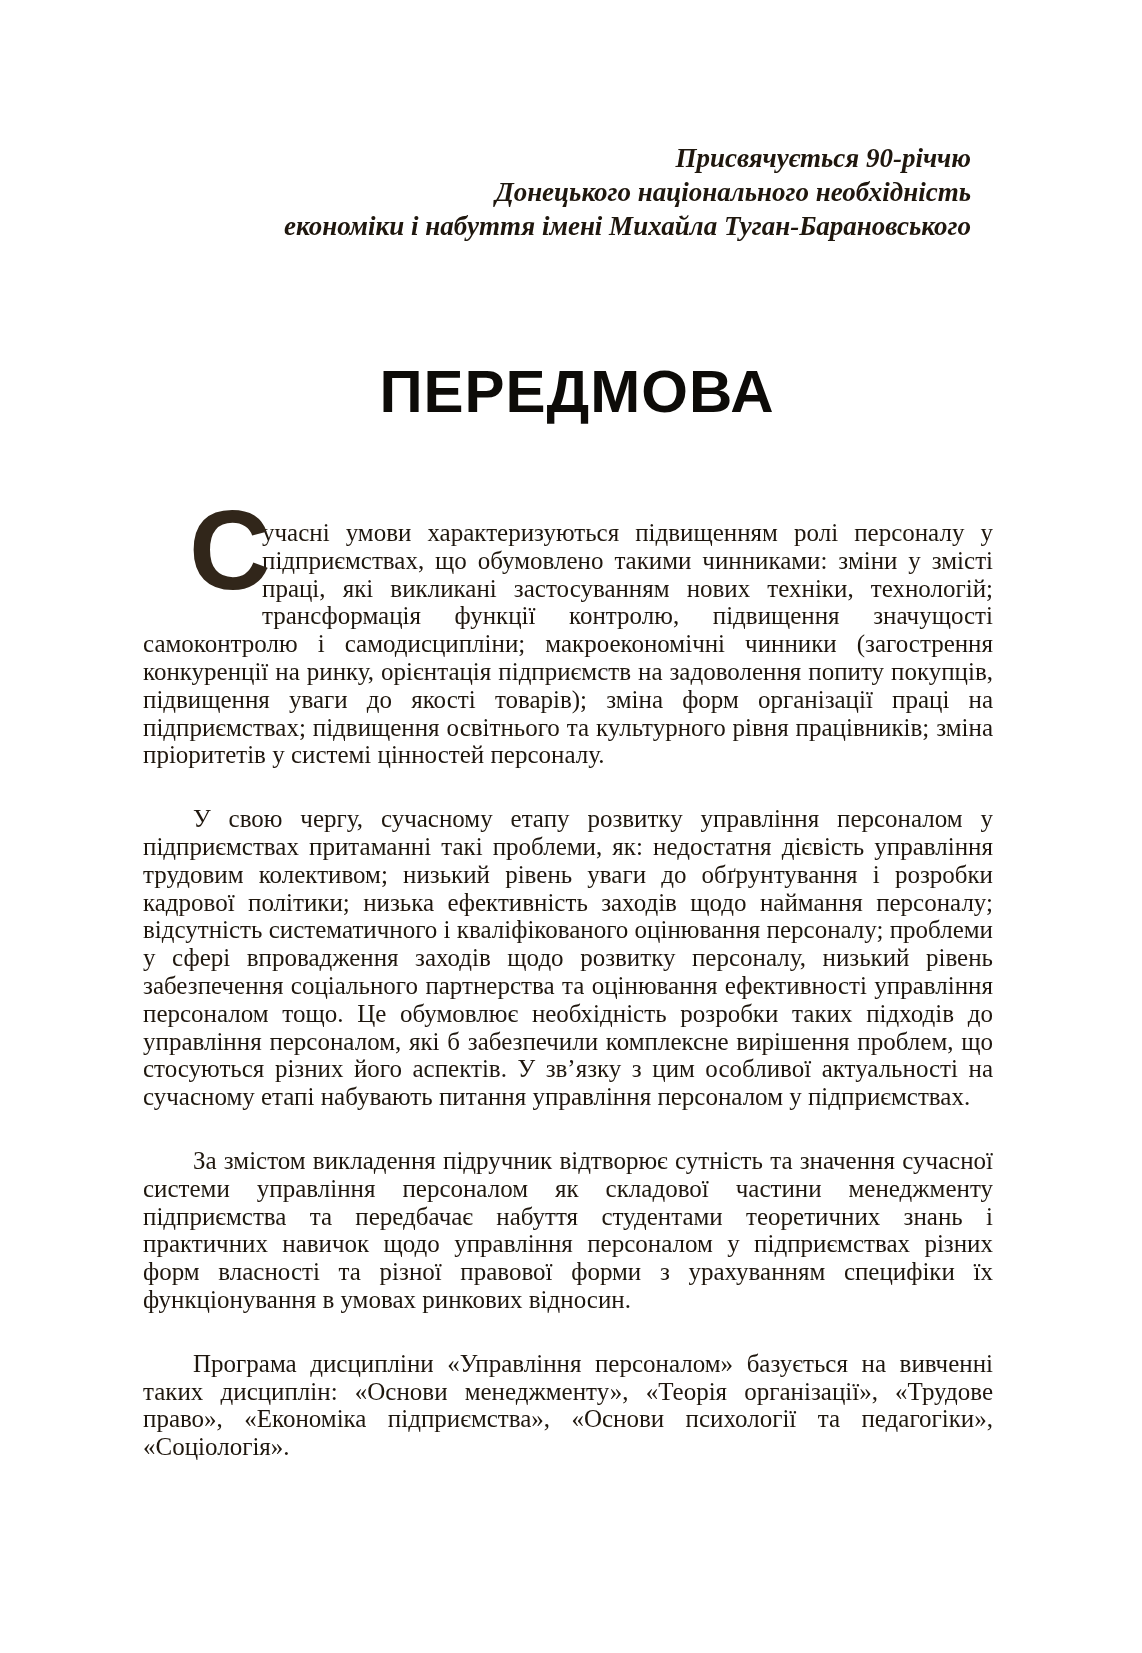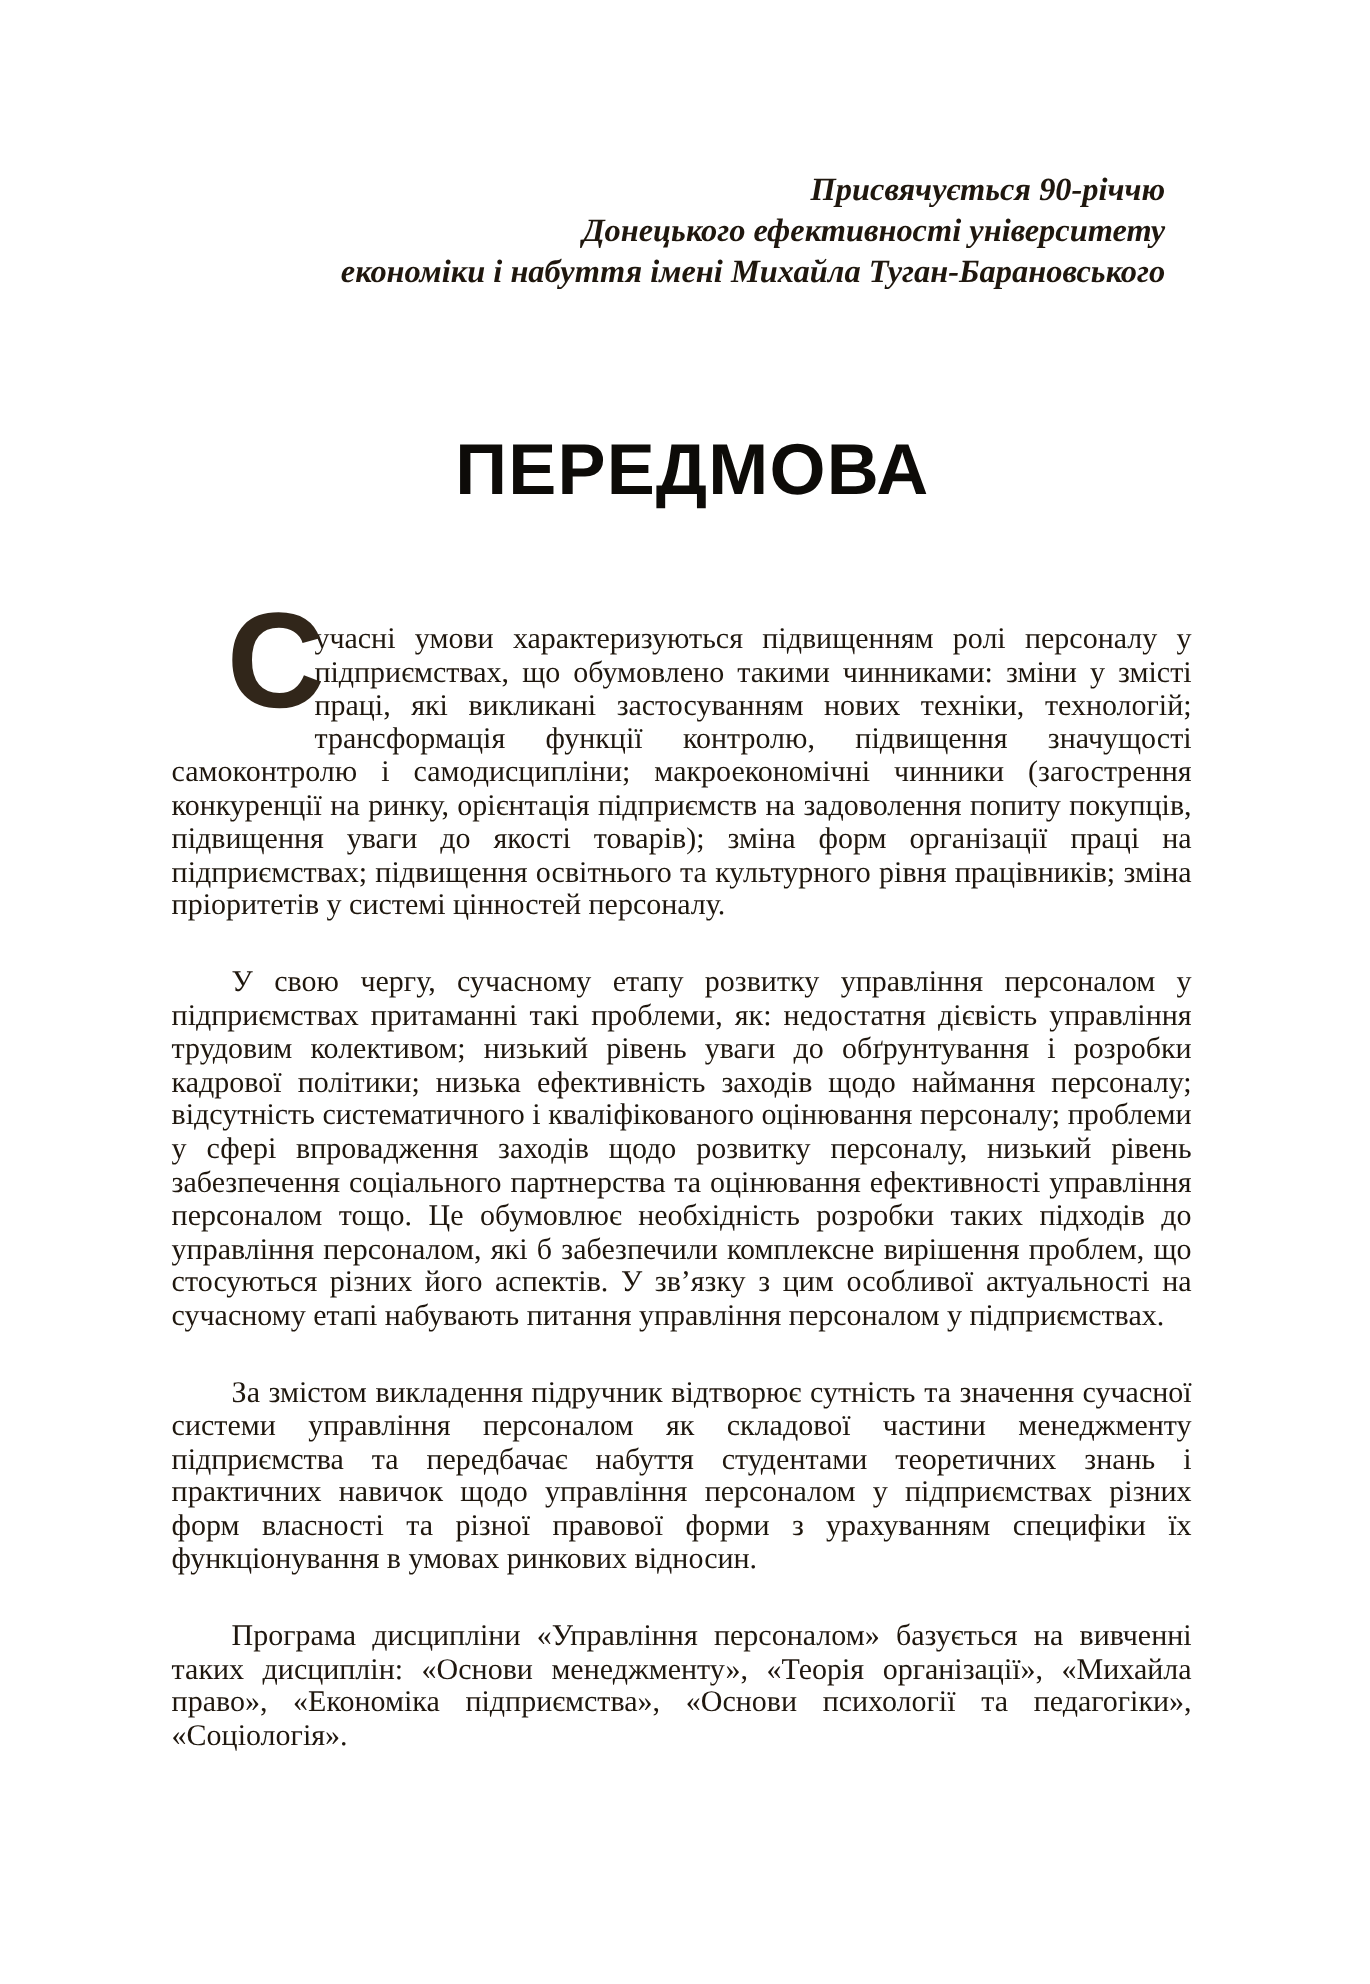--- a/index.html
+++ b/index.html
@@ -83,28 +83,28 @@
     color: var(--dropcap-color, #31261a);
   }
 </style>
 </head>
 <body>
 
 <div class="page">
 
   <div class="dedication">
     <div class="ded-line">Присвячується 90-річчю</div>
-    <div class="ded-line">Донецького ефективності університету</div>
+    <div class="ded-line">Донецького національного необхідність</div>
     <div class="ded-line">економіки і набуття імені Михайла Туган-Барановського</div>
   </div>
 
   <h1 class="title">ПЕРЕДМОВА</h1>
 
   <div class="preface-body">
     <p class="para"><span class="dropcap-box">
           <span class="dropcap-glyph">С</span>
         </span><span>учасні умови характеризуються підвищенням ролі персоналу у підприємствах, що обумовлено такими чинниками: зміни у змісті праці, які викликані застосуванням нових техніки, технологій; трансформація функції контролю, підвищення значущості самоконтролю і самодисципліни; макроекономічні чинники (загострення конкуренції на ринку, орієнтація підприємств на задоволення попиту покупців, підвищення уваги до якості товарів); зміна форм організації праці на підприємствах; підвищення освітнього та культурного рівня працівників; зміна пріоритетів у системі цінностей персоналу.</span></p>
     <p class="para indent">У свою чергу, сучасному етапу розвитку управління персоналом у підприємствах притаманні такі проблеми, як: недостатня дієвість управління трудовим колективом; низький рівень уваги до обґрунтування і розробки кадрової політики; низька ефективність заходів щодо наймання персоналу; відсутність систематичного і кваліфікованого оцінювання персоналу; проблеми у сфері впровадження заходів щодо розвитку персоналу, низький рівень забезпечення соціального партнерства та оцінювання ефективності управління персоналом тощо. Це обумовлює необхідність розробки таких підходів до управління персоналом, які б забезпечили комплексне вирішення проблем, що стосуються різних його аспектів. У зв’язку з цим особливої актуальності на сучасному етапі набувають питання управління персоналом у підприємствах.</p>
     <p class="para indent">За змістом викладення підручник відтворює сутність та значення сучасної системи управління персоналом як складової частини менеджменту підприємства та передбачає набуття студентами теоретичних знань і практичних навичок щодо управління персоналом у підприємствах різних форм власності та різної правової форми з урахуванням специфіки їх функціонування в умовах ринкових відносин.</p>
-    <p class="para indent">Програма дисципліни «Управління персоналом» базується на вивченні таких дисциплін: «Основи менеджменту», «Теорія організації», «Михайла право», «Економіка підприємства», «Основи психології та педагогіки», «Соціологія».</p>
+    <p class="para indent">Програма дисципліни «Управління персоналом» базується на вивченні таких дисциплін: «Основи менеджменту», «Теорія організації», «Трудове право», «Економіка підприємства», «Основи психології та педагогіки», «Соціологія».</p>
   </div>
 
 </div>
 
 </body></html>

